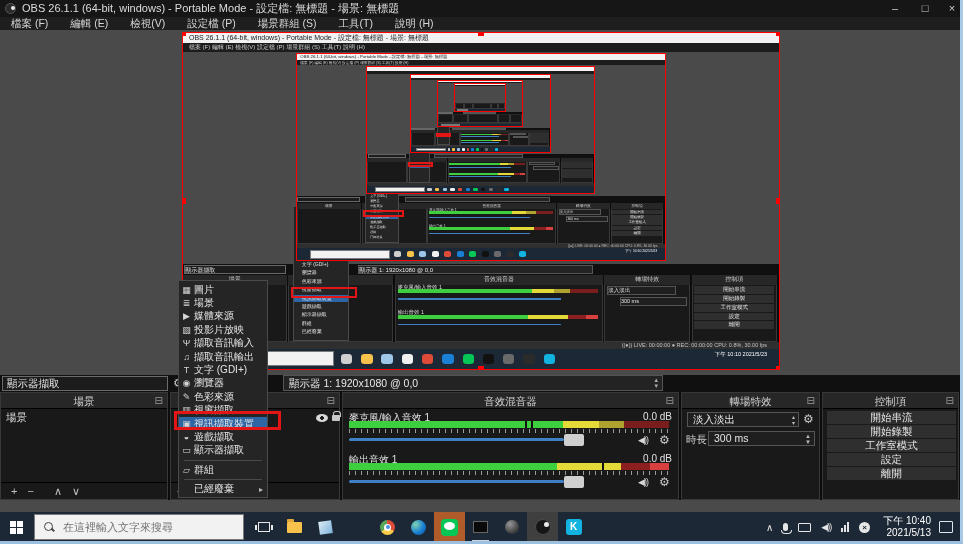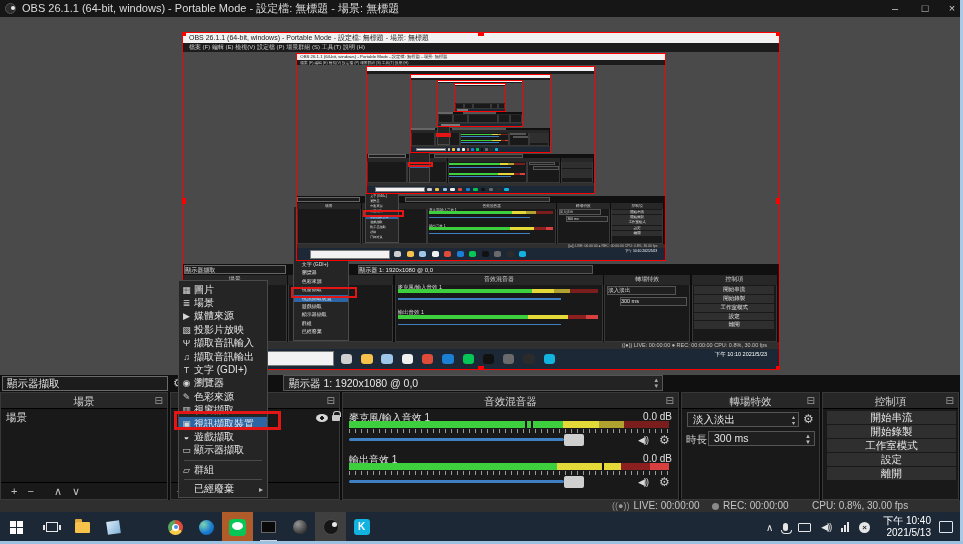--- a/index.html
+++ b/index.html
@@ -130,20 +130,29 @@
 <div id="screen">
 
   <div id="titlebar" class="abs">
     <div id="obs-logo" class="abs"></div>
     <div id="title-text" class="abs">OBS 26.1.1 (64-bit, windows) - Portable Mode - 設定檔: 無標題 - 場景: 無標題</div>
     <div class="winbtn abs" style="left:884px;">–</div>
     <div class="winbtn abs" style="left:914px;">□</div>
     <div class="winbtn abs" style="left:941px;">×</div>
   </div>
 
+  <div id="menubar" class="abs">
+      <span class="menu-item">檔案 (F)</span>
+      <span class="menu-item">編輯 (E)</span>
+      <span class="menu-item">檢視(V)</span>
+      <span class="menu-item">設定檔 (P)</span>
+      <span class="menu-item">場景群組 (S)</span>
+      <span class="menu-item">工具(T)</span>
+      <span class="menu-item">說明 (H)</span>
+    </div>
 
   <div id="preview" class="abs"></div>
 
   <div id="contextbar" class="abs">
     <div id="src-name-box" class="abs">顯示器擷取</div>
     <div id="ctx-gear" class="abs">⚙</div>
     <div id="display-combo" class="abs">
       <span>顯示器 1: 1920x1080 @ 0,0</span>
       <span class="combo-arrows">▴<br>▾</span>
     </div>
@@ -285,35 +294,34 @@
       </div>
       <div class="cm-sep"></div>
       <div class="cm-item">
         <span class="cm-ico"></span>
         <span>已經廢棄</span>
         <span class="cm-sub">▸</span>
       </div>
     </div>
   <div id="ctx-annotation" class="abs"></div>
 
-  <div id="statusbar" class="abs">
-    <span class="abs" style="left:612px;"><span class="st-live">((●))</span><span>LIVE: 00:00:00</span></span>
-    <span class="abs" style="left:712px;"><span class="st-dot"></span><span>REC: 00:00:00</span></span>
-    <span class="abs" style="left:812px;">CPU: 0.8%, 30.00 fps</span>
-  </div>
 
   <div id="taskbar" class="abs">
     <div id="start-btn">
         <span class="win-logo">
           <i></i>
           <i></i>
           <i></i>
           <i></i>
         </span>
       </div>
+    <div id="search-box">
+      <span class="mag"></span>
+      <input type="text" readonly="" placeholder="在這裡輸入文字來搜尋" style="">
+    </div>
     <div id="tb-apps" style="display:flex;margin-left:4px;">
         <div class="tb-slot">
           <span class="tbi-task-view"></span>
         </div>
         <div class="tb-slot">
           <span class="tbi-file-explorer"></span>
         </div>
         <div class="tb-slot">
           <span class="tbi-photos"></span>
         </div>

